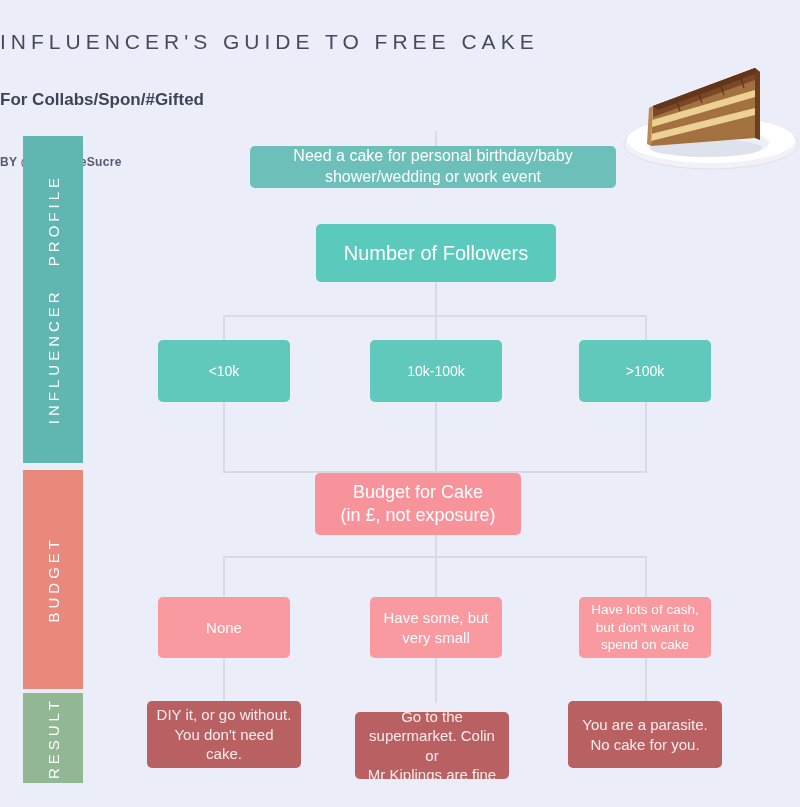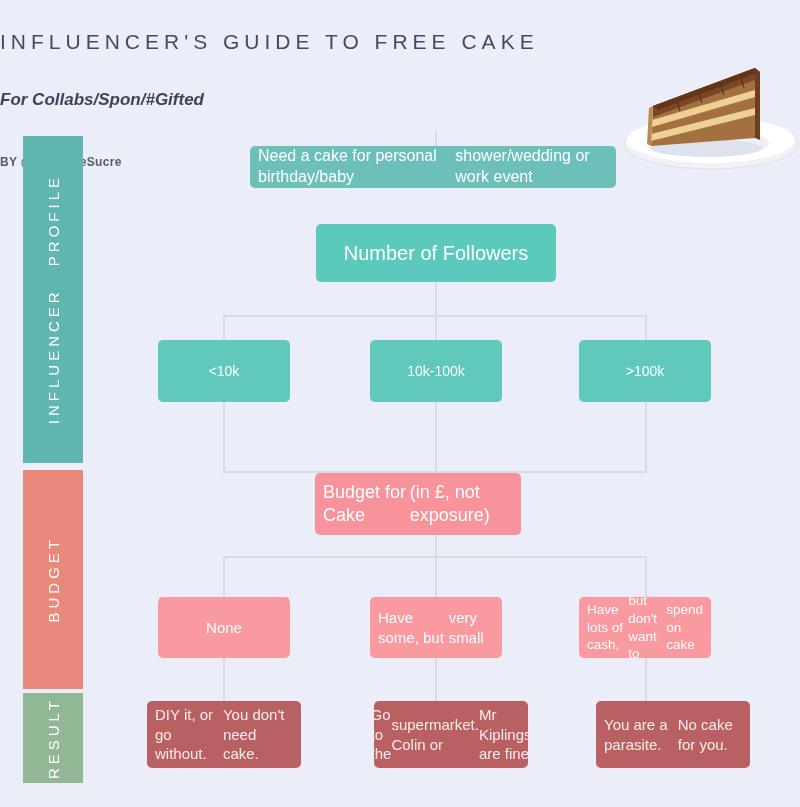--- a/index.html
+++ b/index.html
@@ -9,21 +9,21 @@
     background:#ebeef8; overflow:hidden;
     font-family:"Liberation Sans", sans-serif;
   }
   .title {
     position:absolute; left:0; width:100%; top:30px;
     font-size:21px; font-weight:500; letter-spacing:5px;
     color:#454a61;
   }
   .subtitle {
     position:absolute; left:0; width:100%; top:90px;
-    font-size:17px; font-style:italic; font-weight:600; color:#3e4458;
+    font-size:17px; font-weight:600; color:#3e4458;
   }
   .byline {
     position:absolute; left:0; width:100%; top:121px;
     font-size:12px; font-weight:600; color:#555b72; letter-spacing:0.3px;margin-top:34px;
   }
   
   .vbar {
     position:absolute; left:23px; width:60px; z-index:2;
     display:flex; align-items:center; justify-content:center;
   }
@@ -33,35 +33,35 @@
     white-space:nowrap;
   }
   .vbar-profile { top:136px; height:327px; background:#60b7b1; }
   .vbar-budget  { top:470px; height:219px; background:#e8897c; }
   .vbar-result  { top:693px; height:90px;  background:#92b795; }
   
   .line { position:absolute; background:#d8dbe4; z-index:1; }
   
   .box {
     position:absolute; z-index:2; border-radius:5px; color:#ffffff;
-    display:flex; flex-direction:row; align-items:center; justify-content:center;
-    text-align:left; line-height:1.3; padding:4px 8px;
+    display:flex; flex-direction:column; align-items:center; justify-content:center;
+    text-align:center; line-height:1.3; padding:4px 8px;
   }
   .box span { display:block; }
   .box-start      { left:250px; top:146px; width:366px; height:42px; background:#6cc0b9; font-size:16px; }
   .box-followers  { left:316px; top:224px; width:240px; height:58px; background:#5cc9bd; font-size:20px; }
   .box-opt        { top:340px; width:132px; height:62px; background:#61c8bc; font-size:14px; }
   .box-opt-1 { left:158px; } .box-opt-2 { left:370px; } .box-opt-3 { left:579px; }
   .box-budget     { left:315px; top:473px; width:206px; height:62px; background:#f8939b; font-size:18px; }
   .box-bopt       { top:597px; width:132px; height:61px; background:#f89aa0; color:#fffdfd; }
   .box-bopt-1 { left:158px; font-size:15px; }
   .box-bopt-2 { left:370px; font-size:15px; }
   .box-bopt-3 { left:579px; font-size:13.5px; }
   .box-res        { top:701px; width:154px; height:67px; background:#b96063; color:#f9ecec; font-size:15px; }
-  .box-res-1 { left:147px; } .box-res-2 { left:374px; } .box-res-3 { left:568px;margin-left:28px; }
+  .box-res-1 { left:147px; } .box-res-2 { left:355px;margin-top:11px; } .box-res-3 { left:568px; }
   
   .cake { position:absolute; left:618px; top:56px; width:185px; height:120px; z-index:2; }
 </style>
 </head>
 <body>
 
 <div class="canvas">
 
   <div class="title">INFLUENCER'S GUIDE TO FREE CAKE</div>
   <div class="subtitle">For Collabs/Spon/#Gifted</div>

